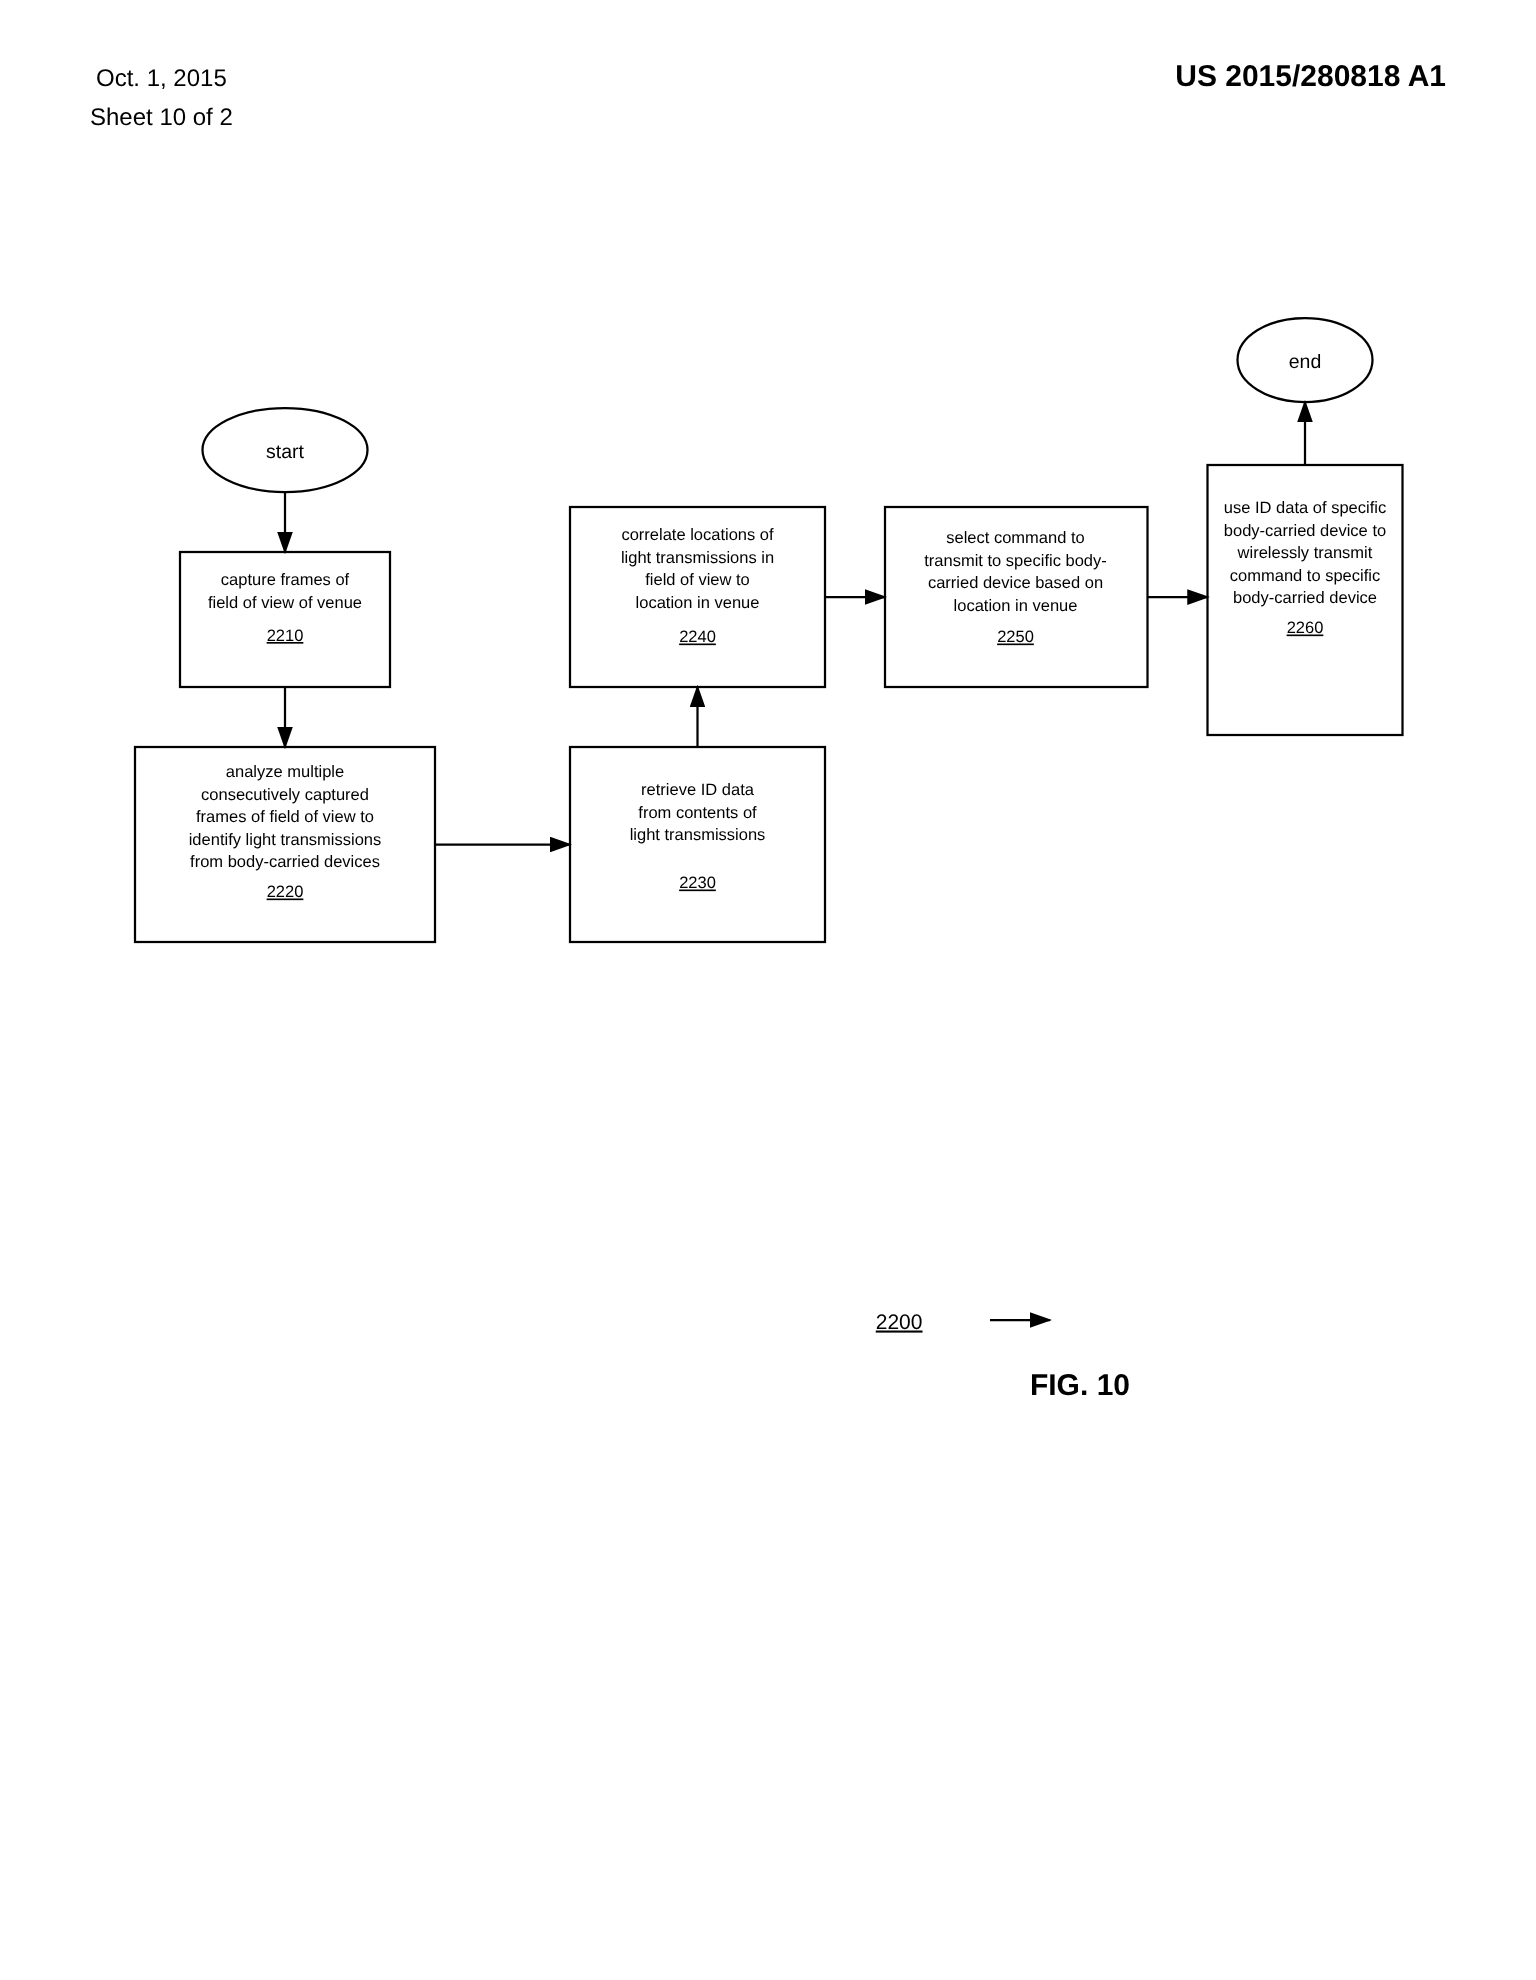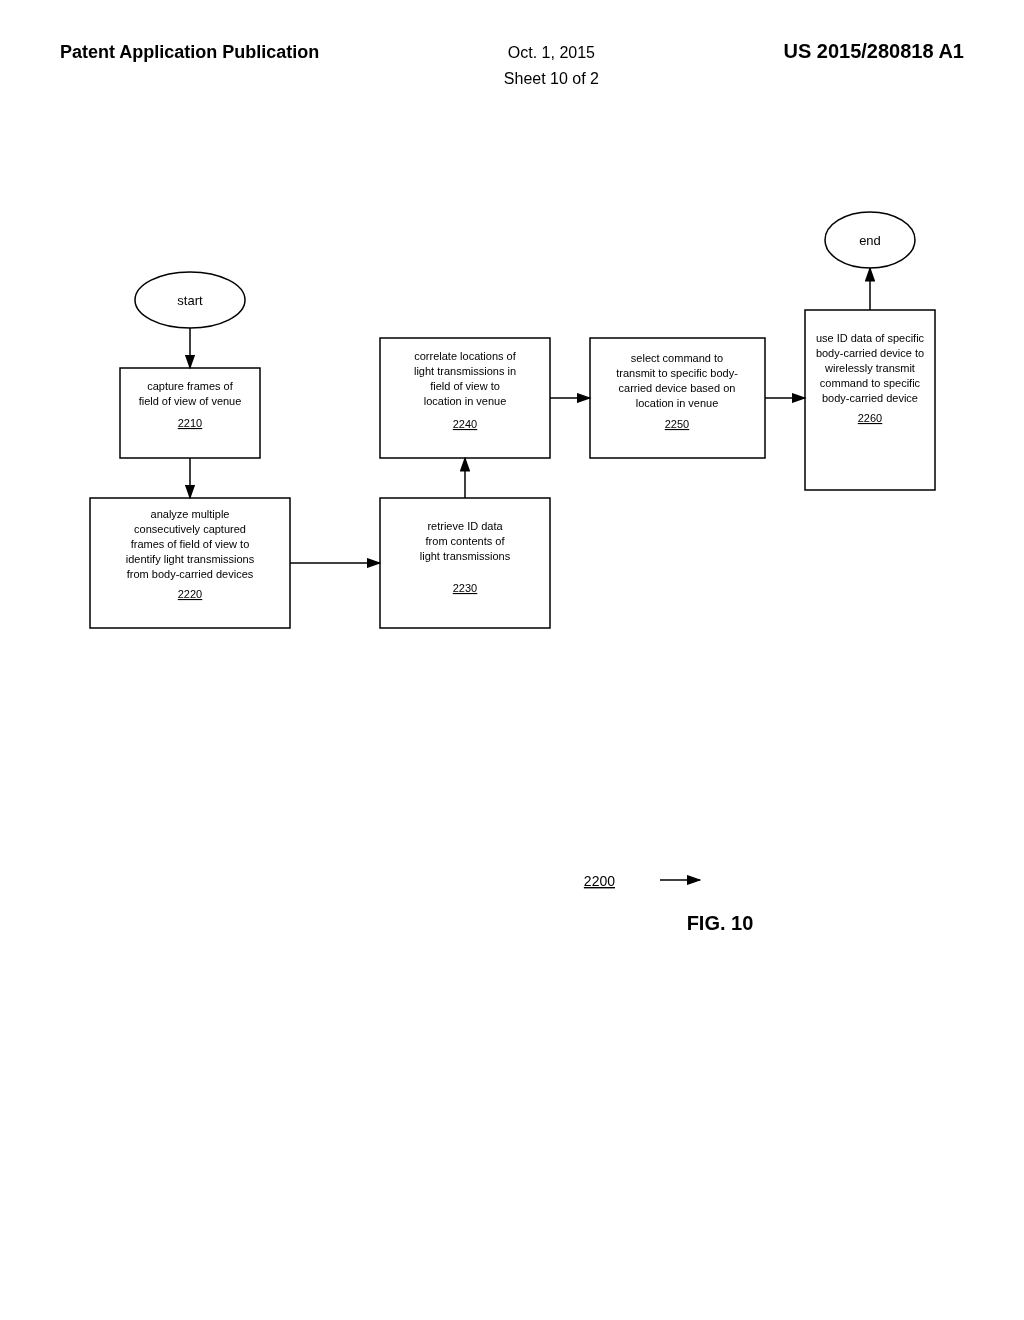--- a/index.html
+++ b/index.html
@@ -45,21 +45,20 @@
       top: 180px;
       left: 60px;
       right: 60px;
       bottom: 200px;
     }
   </style>
 </head>
 <body>
 
 <div class="header">
-  <div class="header-left">Patent Application Publication</div>
   <div class="header-center">
     <span>Oct. 1, 2015</span><br>
     <span>Sheet 10 of 2</span>
   </div>
   <div class="header-right">US 2015/280818 A1</div>
 </div>
 
 <div class="diagram-area">
   <svg width="900" height="820" viewBox="0 0 900 820">
 

